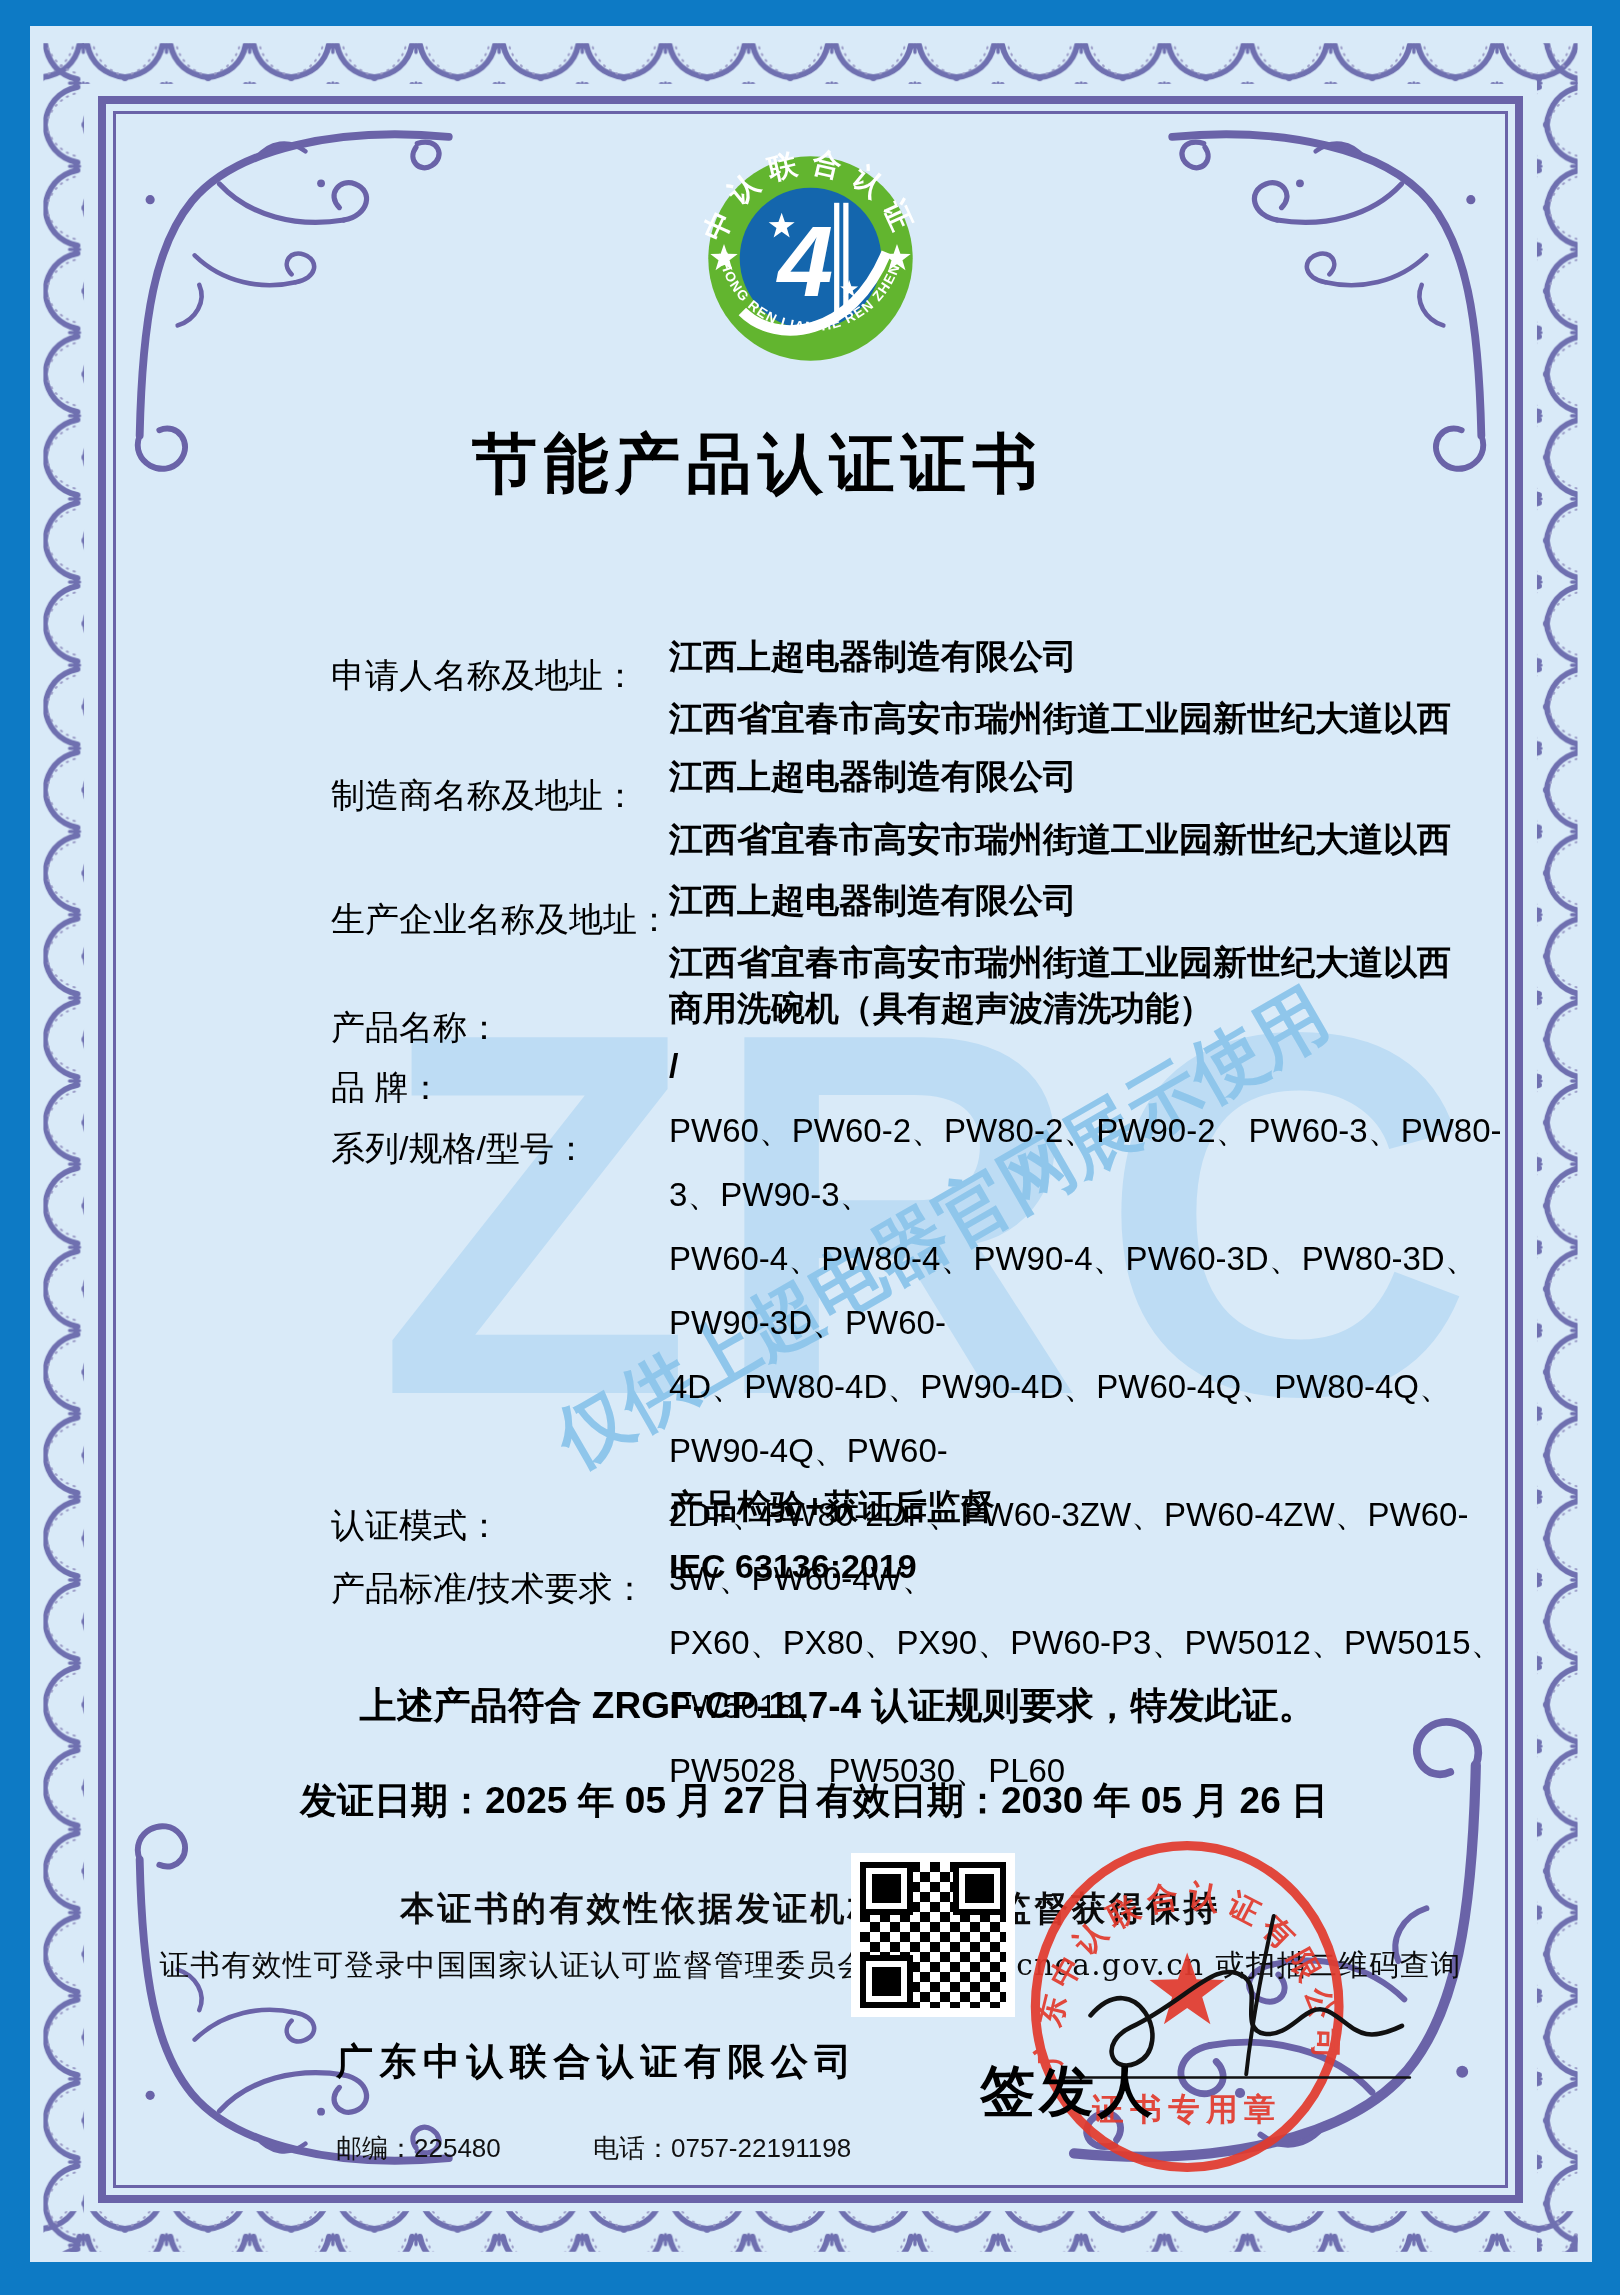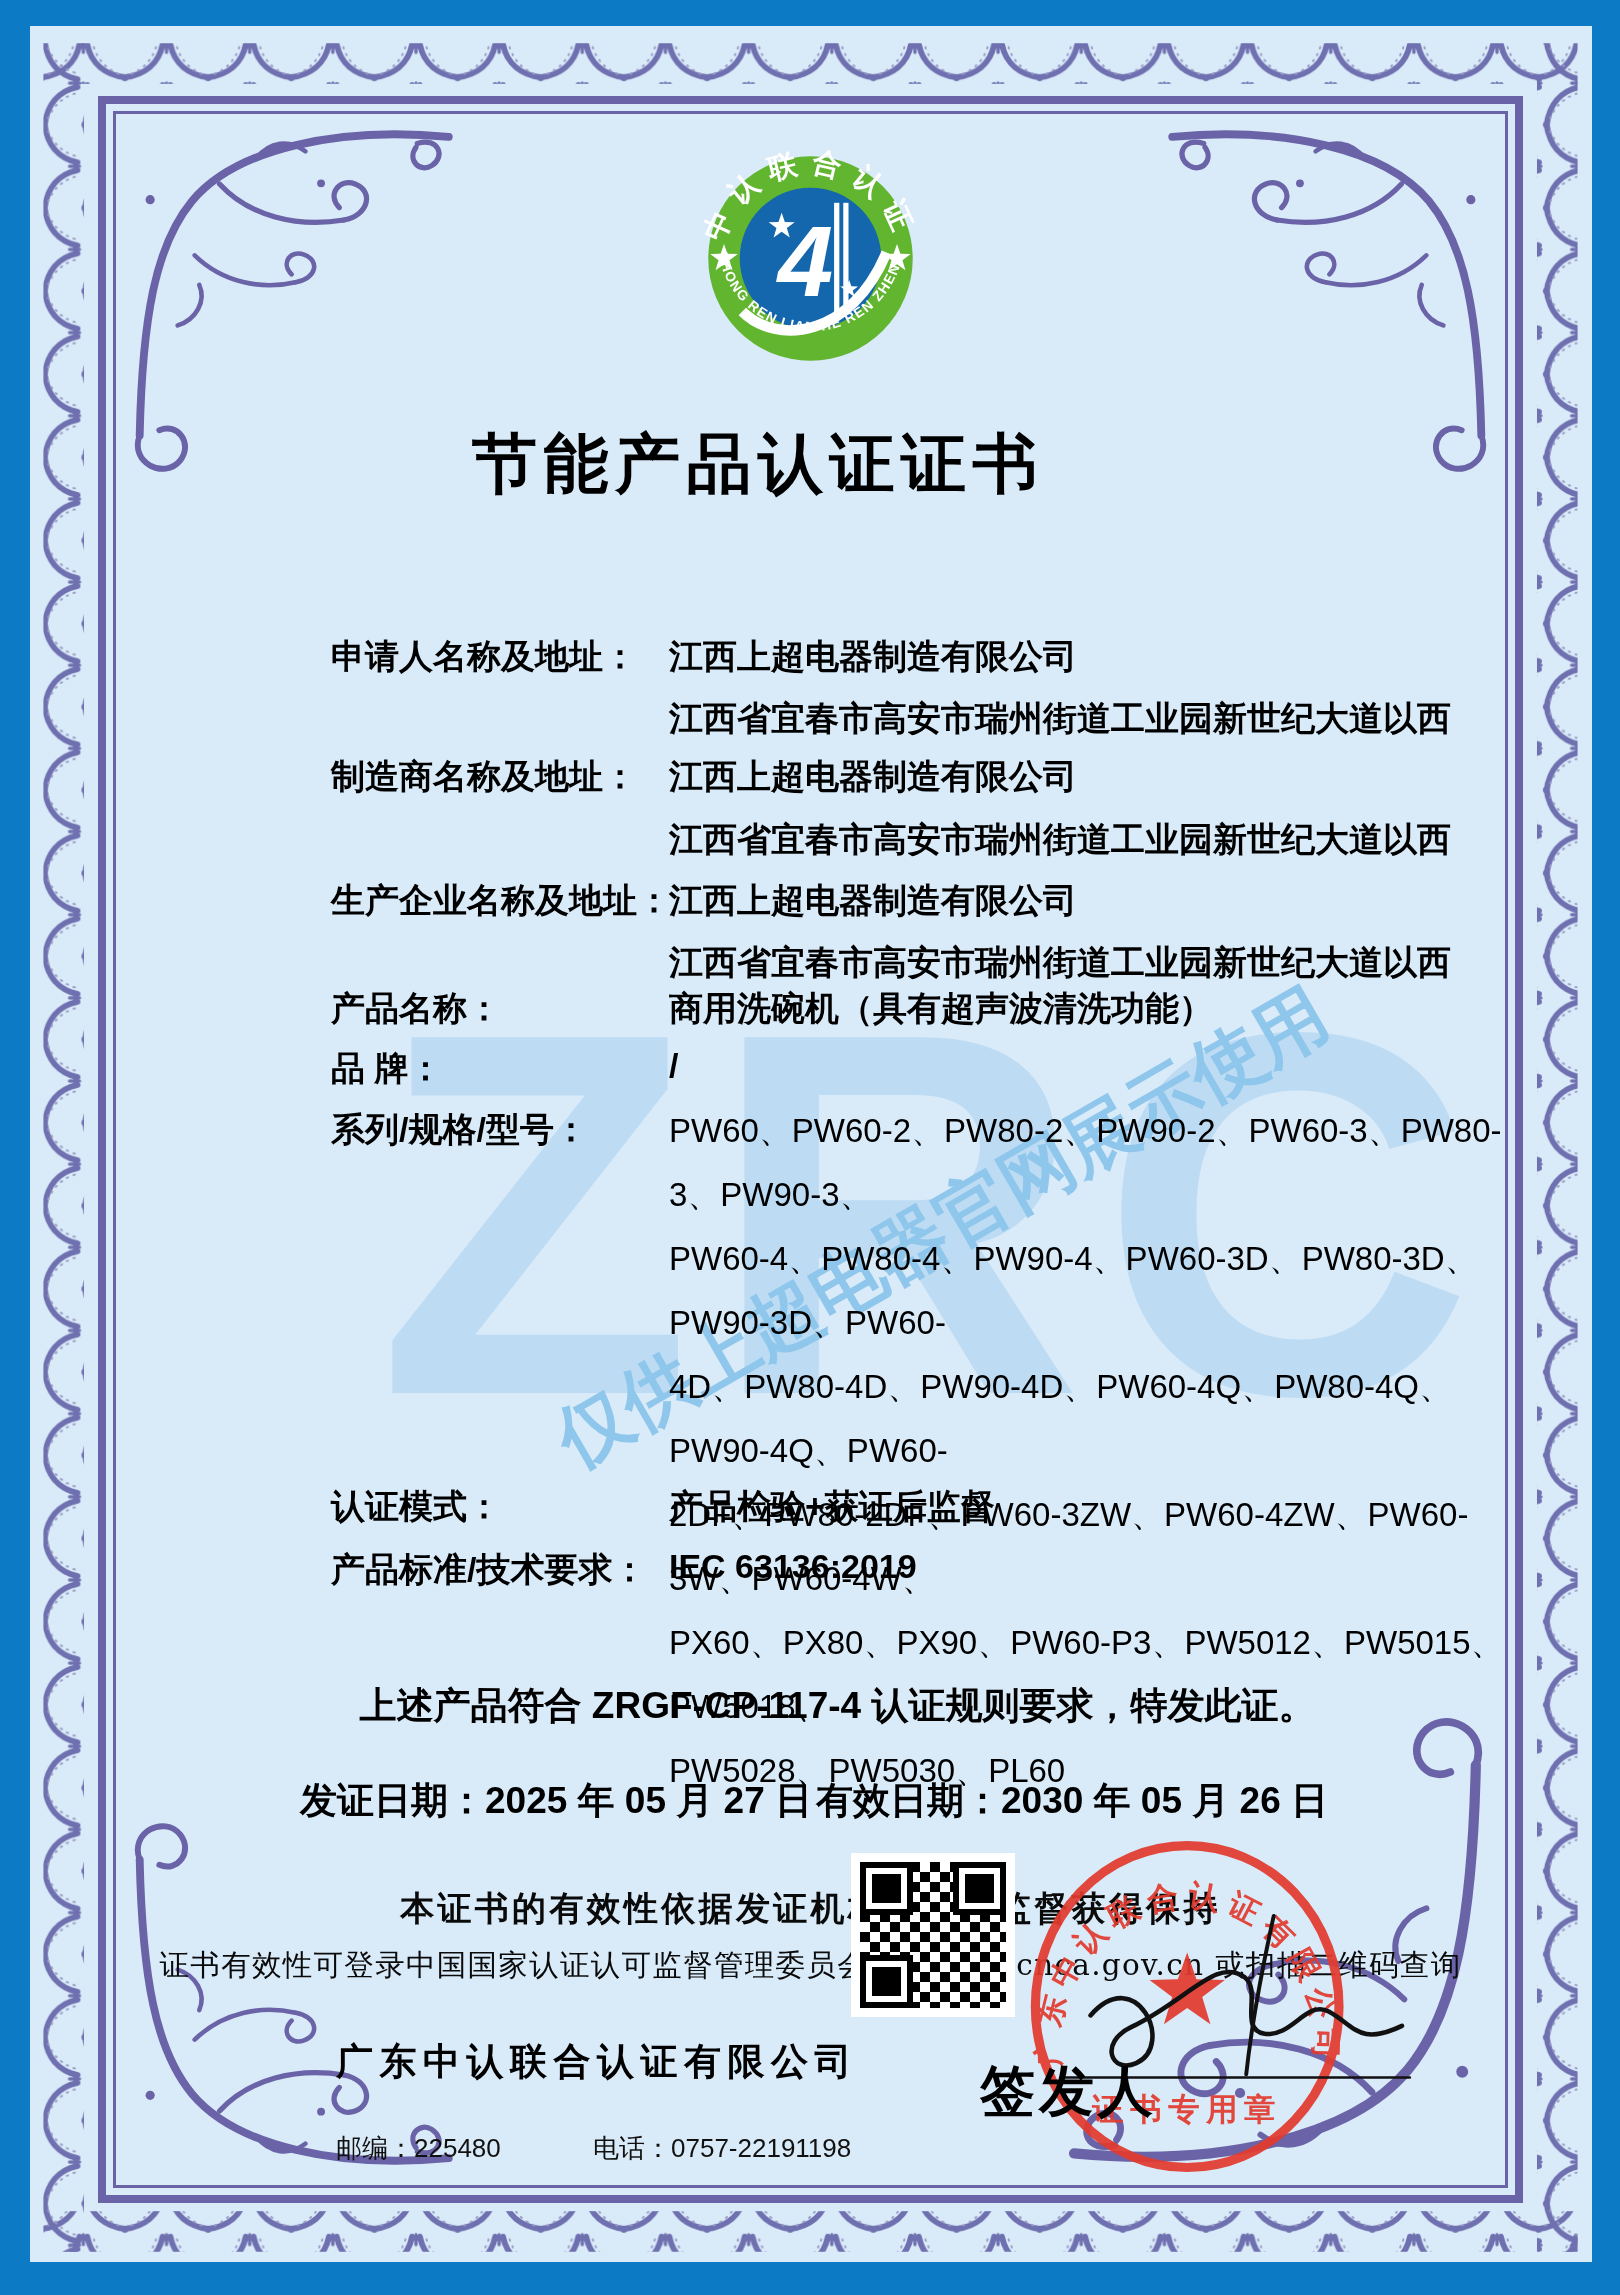--- a/index.html
+++ b/index.html
@@ -10,21 +10,21 @@
   .rule-outer{position:absolute;left:98px;top:96px;right:98px;bottom:92px;border:8.5px solid #6a63a8;}
   .rule-inner{position:absolute;left:113px;top:111px;right:113px;bottom:107px;border:3.9px solid #6a63a8;}
   .wm-zrc{position:absolute;left:377px;top:956px;font-size:517px;font-weight:bold;
           letter-spacing:17px;color:#bddcf4;line-height:1;}
   .wm-diag{position:absolute;left:452px;top:1179px;width:982px;text-align:center;
            font-size:73px;font-weight:bold;color:#8fc6eb;transform:rotate(-30deg);}
   .t-title{position:absolute;left:0;width:1516px;text-align:center;top:420px;
            font-size:65px;font-weight:bold;letter-spacing:6.5px;}
   .t-certno{position:absolute;left:0;width:1621px;text-align:center;top:524px;
             font-size:41px;font-weight:bold;}
-  .lbl{position:absolute;left:331px;font-size:34px;font-weight:bold;white-space:nowrap;}
+  .lbl{position:absolute;left:331px;font-size:34px;font-weight:normal;white-space:nowrap;margin-top:19px;}
   .val{position:absolute;left:669px;font-size:34px;font-weight:bold;white-space:nowrap;}
   .models{position:absolute;left:669px;top:1099px;width:871px;font-size:33px;
           font-weight:normal;line-height:64px;}
   .stmt{position:absolute;left:0;width:1621px;text-align:center;top:1681px;
         font-size:37px;font-weight:bold;padding-left:27px;}
   .date{position:absolute;top:1776px;font-size:37px;font-weight:bold;white-space:nowrap;}
   .kai{font-family:"DejaVu Serif","Liberation Serif",serif;}
   .note1{position:absolute;left:0;width:1621px;text-align:center;top:1886px;
          font-size:34px;letter-spacing:3.3px;color:#0a0a0a;font-weight:bold;}
   .note2{position:absolute;left:0;width:1621px;text-align:center;top:1946px;

